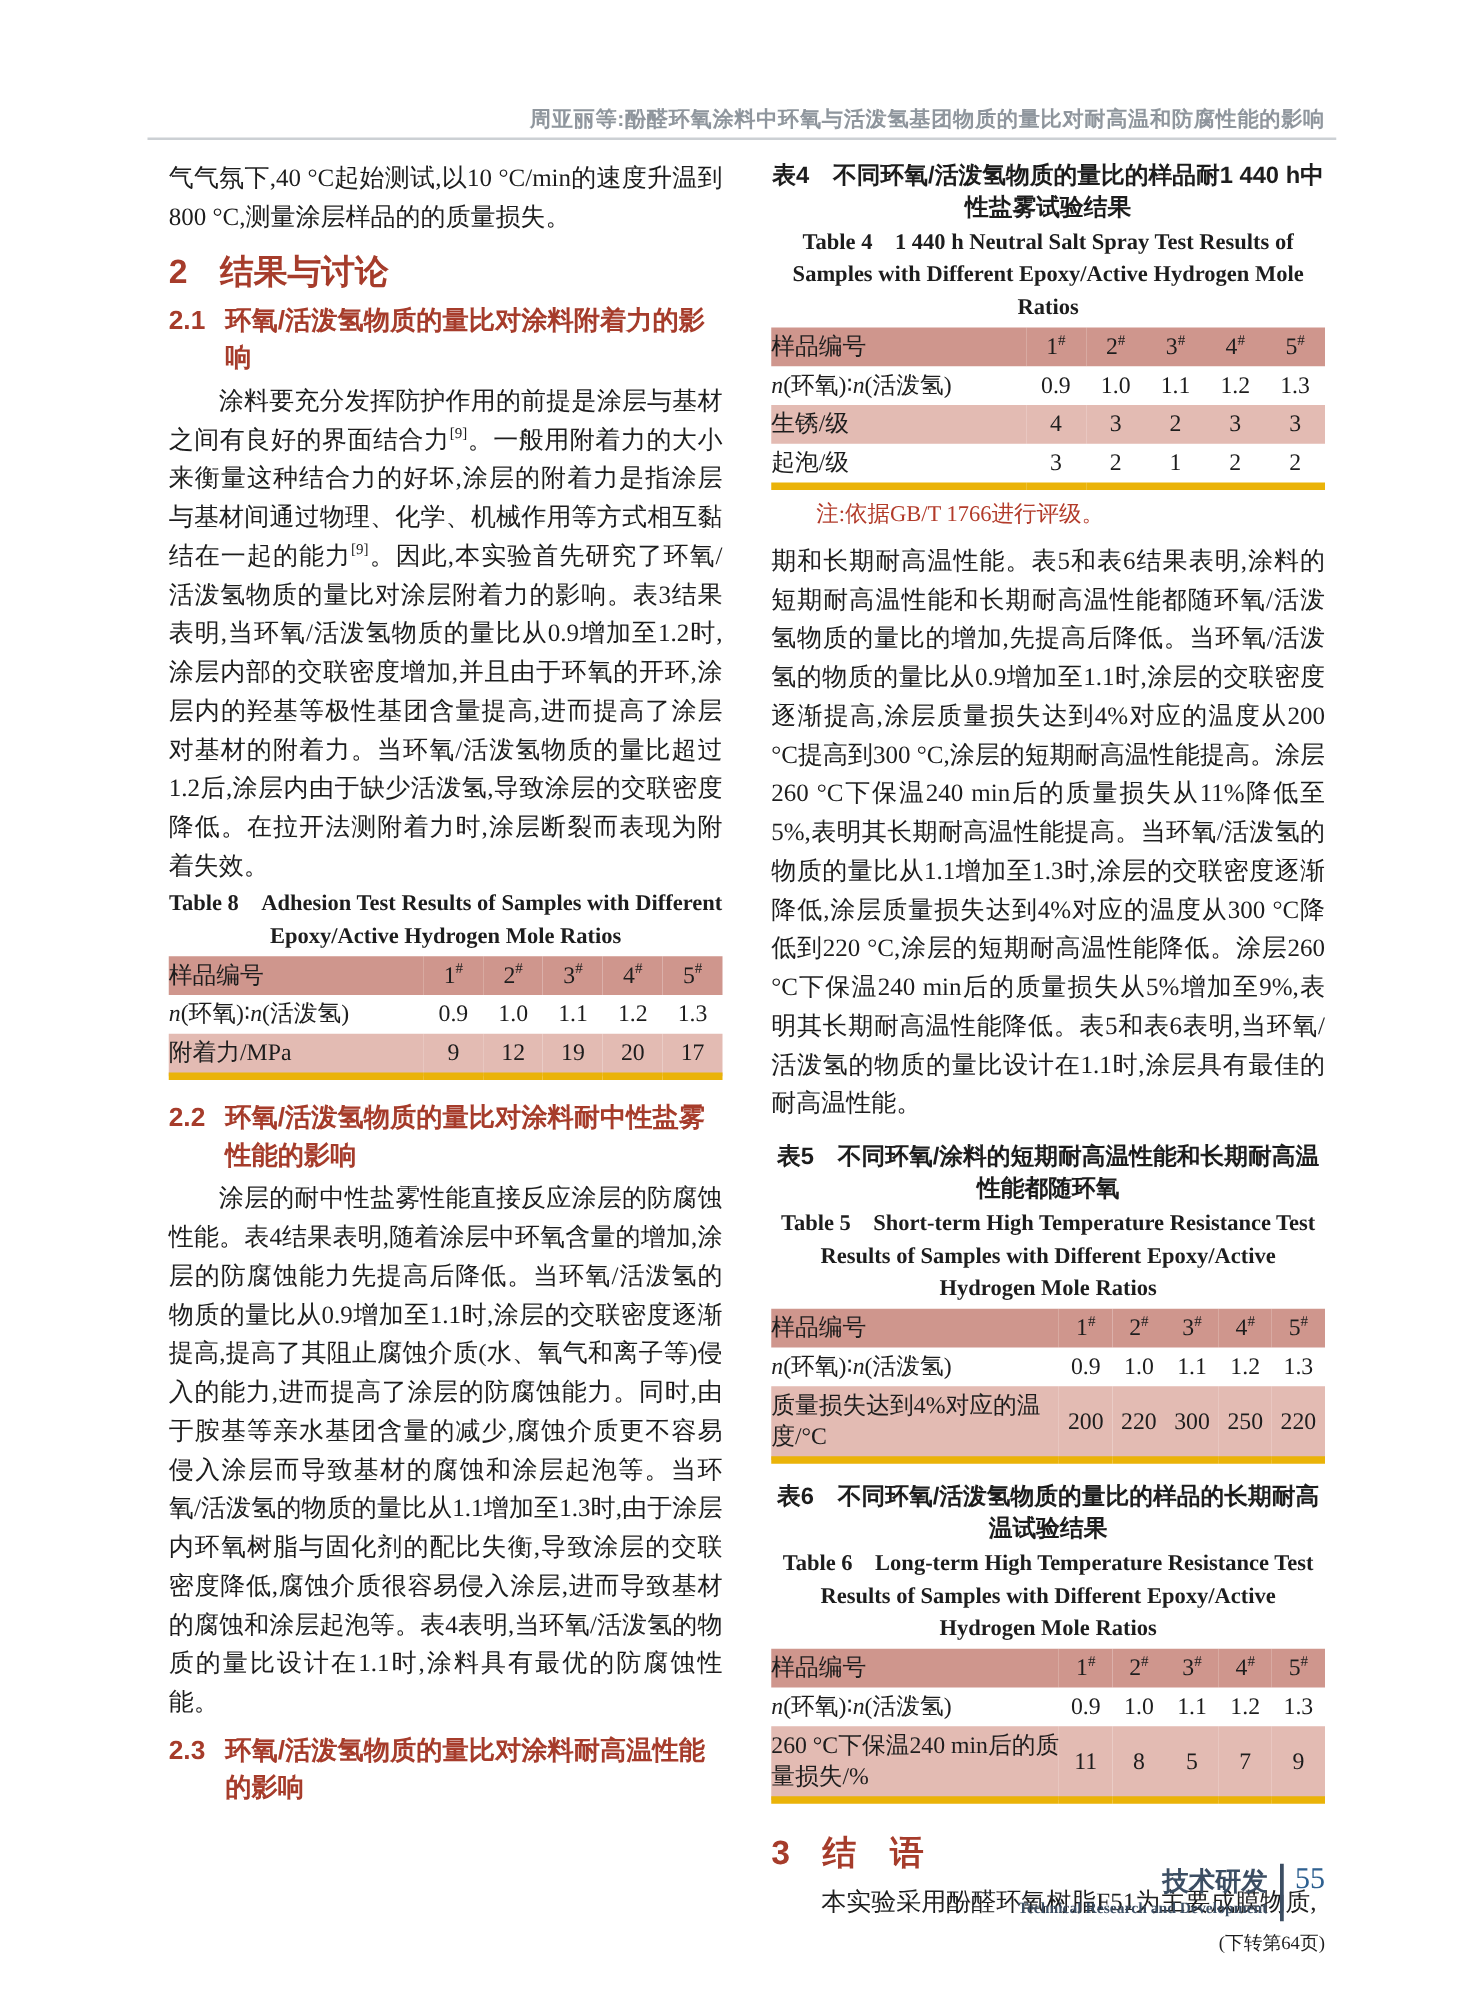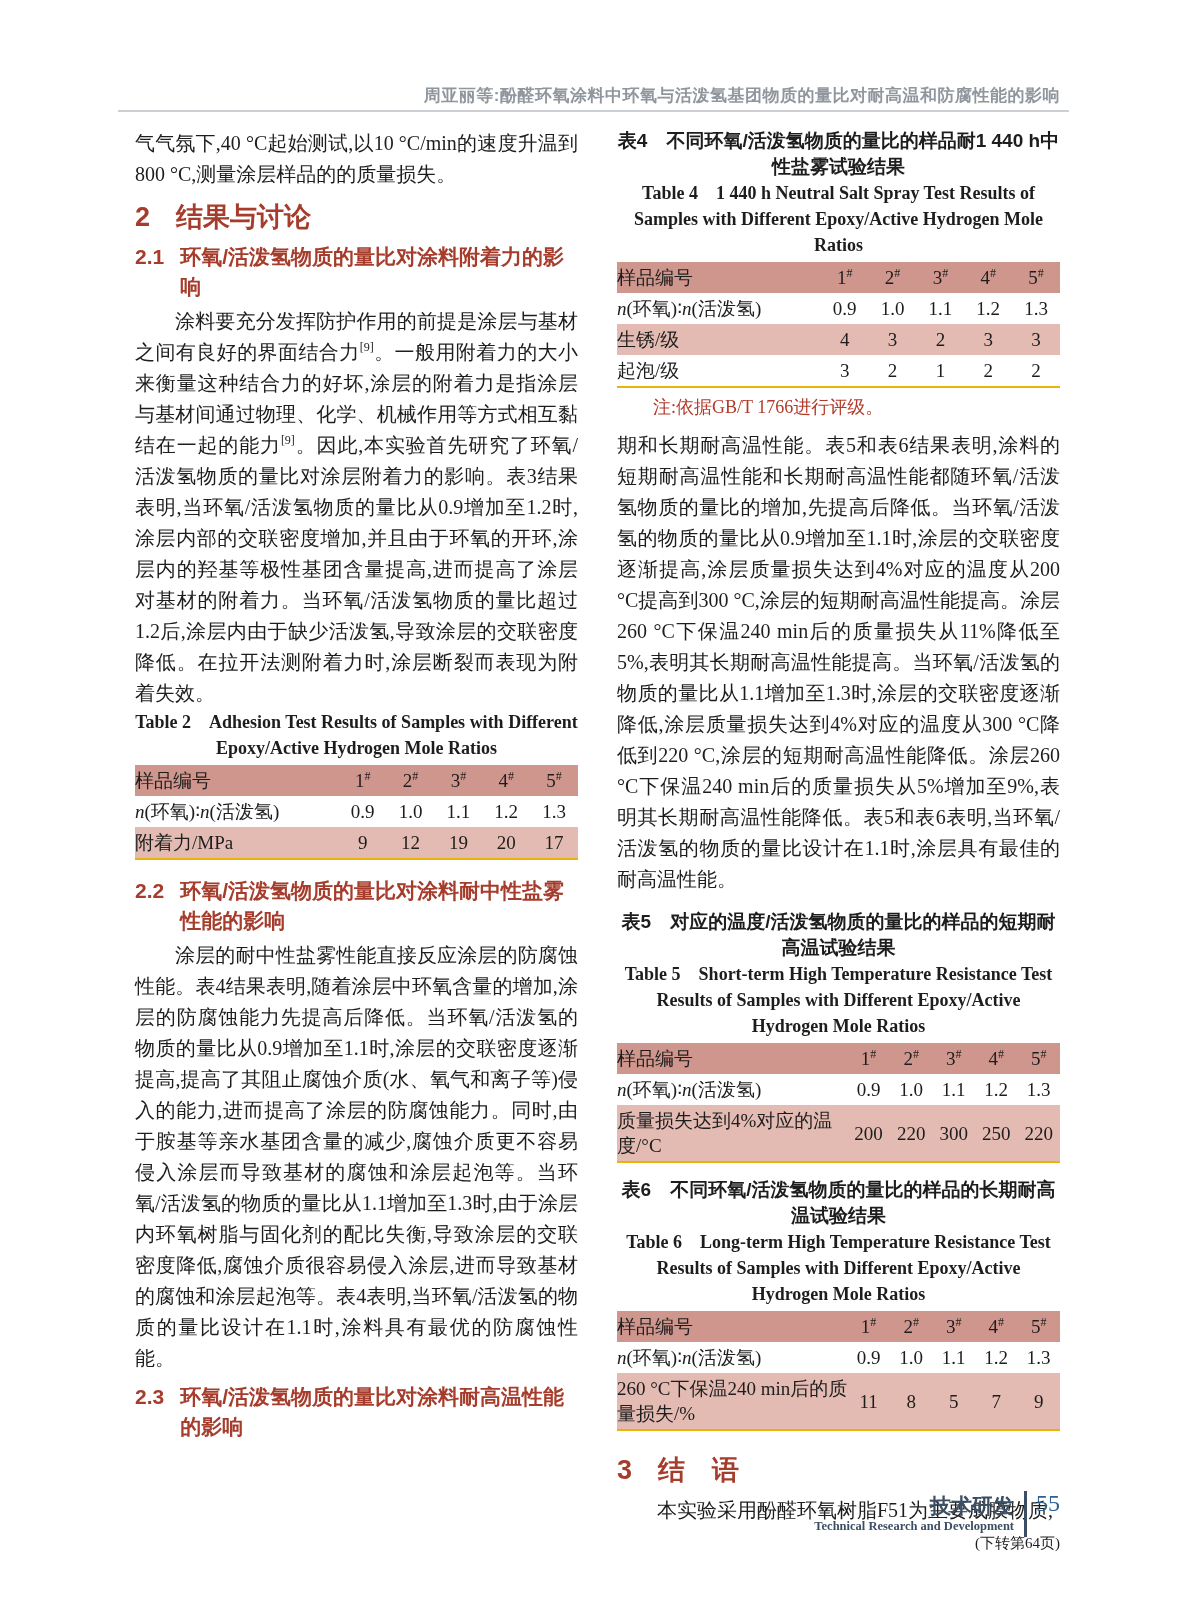--- a/index.html
+++ b/index.html
@@ -18,21 +18,21 @@
       font-family:"Liberation Sans","DejaVu Sans",sans-serif;
       font-size:27px;line-height:34px;margin:10px 0 8px;text-align:left;}
   .h3{display:flex;gap:16px;align-items:baseline;color:#a63c2b;font-weight:bold;
       font-family:"Liberation Sans","DejaVu Sans",sans-serif;
       font-size:21px;line-height:30px;margin:8px 0 4px;text-align:left;}
   .h3 .hnum{flex:0 0 auto;}
   .cap-cn{font-family:"Liberation Sans","DejaVu Sans",sans-serif;font-weight:bold;
       font-size:19px;line-height:26px;text-align:center;margin-top:14px;}
   .cap-en{font-family:"Liberation Serif","DejaVu Serif",serif;font-weight:bold;
       font-size:18px;line-height:26px;text-align:center;margin-bottom:4px;}
-  table.datatable{width:100%;border-collapse:collapse;border-bottom:2px solid #eab308;margin-top:4px;font-family:Liberation Serif, serif;}
+  table.datatable{width:100%;border-collapse:collapse;border-bottom:6px solid #eab308;margin-top:4px;font-family:Liberation Serif, serif;}
   table.datatable td{font-size:19px;line-height:25px;padding:3px 0;}
   td.lbl{text-align:left;padding-left:10px;width:46%;}
   td.lblwide{text-align:left;padding-left:10px;width:52%;}
   td.val{text-align:center;}
   tr.dark{background:#cf968d;}
   tr.light{background:#e3bbb3;}
   sup{font-size:12px;vertical-align:super;line-height:0;}
   .note{color:#b23a29;font-size:18px;line-height:26px;margin-top:6px;text-indent:2em;text-align:left;}
   .continued{text-align:right;font-size:15px;margin-top:2px;}
   .footer{position:absolute;top:1490px;left:135px;width:925px;display:flex;
@@ -62,21 +62,21 @@
       <span class="htitle">结果与讨论</span>
     </div>
 
     <div class="h3">
       <span class="hnum">2.1</span>
       <span class="htitle">环氧/活泼氢物质的量比对涂料附着力的影响</span>
     </div>
 
     <p class="indent">涂料要充分发挥防护作用的前提是涂层与基材之间有良好的界面结合力<sup>[9]</sup>。一般用附着力的大小来衡量这种结合力的好坏,涂层的附着力是指涂层与基材间通过物理、化学、机械作用等方式相互黏结在一起的能力<sup>[9]</sup>。因此,本实验首先研究了环氧/活泼氢物质的量比对涂层附着力的影响。表3结果表明,当环氧/活泼氢物质的量比从0.9增加至1.2时,涂层内部的交联密度增加,并且由于环氧的开环,涂层内的羟基等极性基团含量提高,进而提高了涂层对基材的附着力。当环氧/活泼氢物质的量比超过1.2后,涂层内由于缺少活泼氢,导致涂层的交联密度降低。在拉开法测附着力时,涂层断裂而表现为附着失效。</p>
 
-    <div class="cap-en">Table 2　Adhesion Test Results of Samples with Different Epoxy/Active Hydrogen Mole Ratios</div>
+    <div class="cap-en">Table 8　Adhesion Test Results of Samples with Different Epoxy/Active Hydrogen Mole Ratios</div>
     <table class="datatable">
       <tbody>
           <tr class="dark">
         <td class="lbl">样品编号</td>
         <td class="val">1<sup>#</sup></td>
         <td class="val">2<sup>#</sup></td>
         <td class="val">3<sup>#</sup></td>
         <td class="val">4<sup>#</sup></td>
         <td class="val">5<sup>#</sup></td>
       </tr>
@@ -150,21 +150,21 @@
         <td class="val">1</td>
         <td class="val">2</td>
         <td class="val">2</td>
       </tr>
     </tbody>
       </table>
     <div class="note">注:依据GB/T 1766进行评级。</div>
 
     <p style="margin-top:10px;">期和长期耐高温性能。表5和表6结果表明,涂料的短期耐高温性能和长期耐高温性能都随环氧/活泼氢物质的量比的增加,先提高后降低。当环氧/活泼氢的物质的量比从0.9增加至1.1时,涂层的交联密度逐渐提高,涂层质量损失达到4%对应的温度从200 °C提高到300 °C,涂层的短期耐高温性能提高。涂层260 °C下保温240 min后的质量损失从11%降低至5%,表明其长期耐高温性能提高。当环氧/活泼氢的物质的量比从1.1增加至1.3时,涂层的交联密度逐渐降低,涂层质量损失达到4%对应的温度从300 °C降低到220 °C,涂层的短期耐高温性能降低。涂层260 °C下保温240 min后的质量损失从5%增加至9%,表明其长期耐高温性能降低。表5和表6表明,当环氧/活泼氢的物质的量比设计在1.1时,涂层具有最佳的耐高温性能。</p>
 
-    <div class="cap-cn">表5　对应的温度/活泼氢物质的量比的样品的短期耐高温试验结果</div>
+    <div class="cap-cn">表5　不同环氧/涂料的短期耐高温性能和长期耐高温性能都随环氧</div>
     <div class="cap-en">Table 5　Short-term High Temperature Resistance Test Results of Samples with Different Epoxy/Active Hydrogen Mole Ratios</div>
     <table class="datatable">
       <tbody>
           <tr class="dark">
         <td class="lblwide">样品编号</td>
         <td class="val">1<sup>#</sup></td>
         <td class="val">2<sup>#</sup></td>
         <td class="val">3<sup>#</sup></td>
         <td class="val">4<sup>#</sup></td>
         <td class="val">5<sup>#</sup></td>

